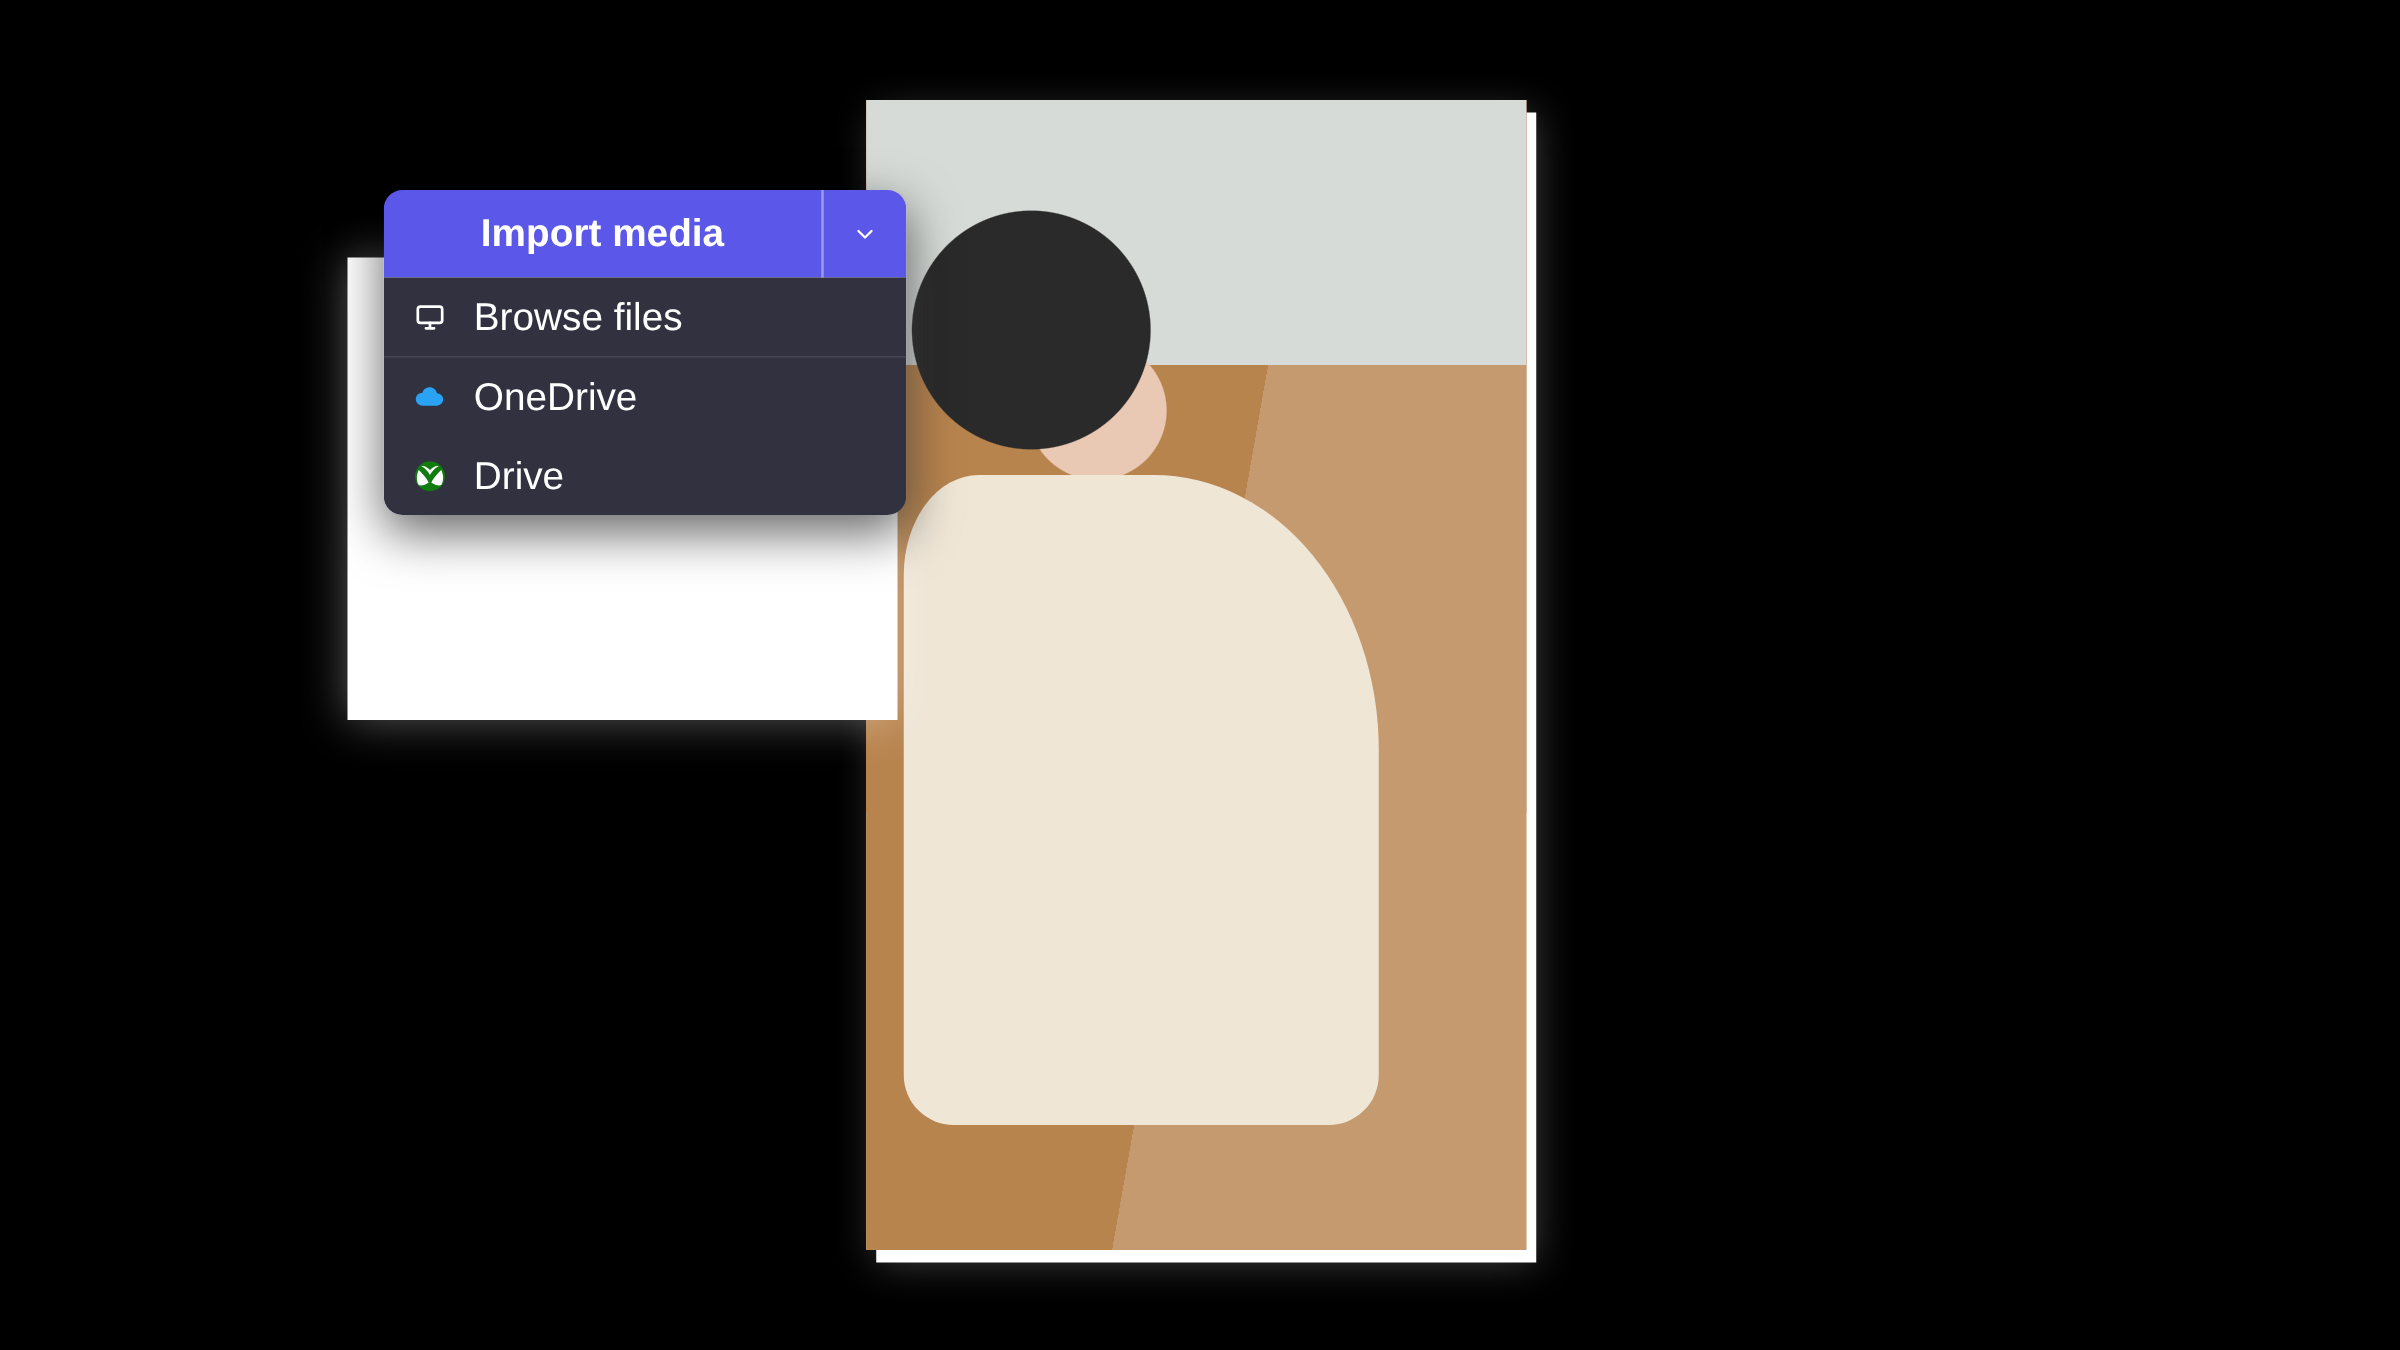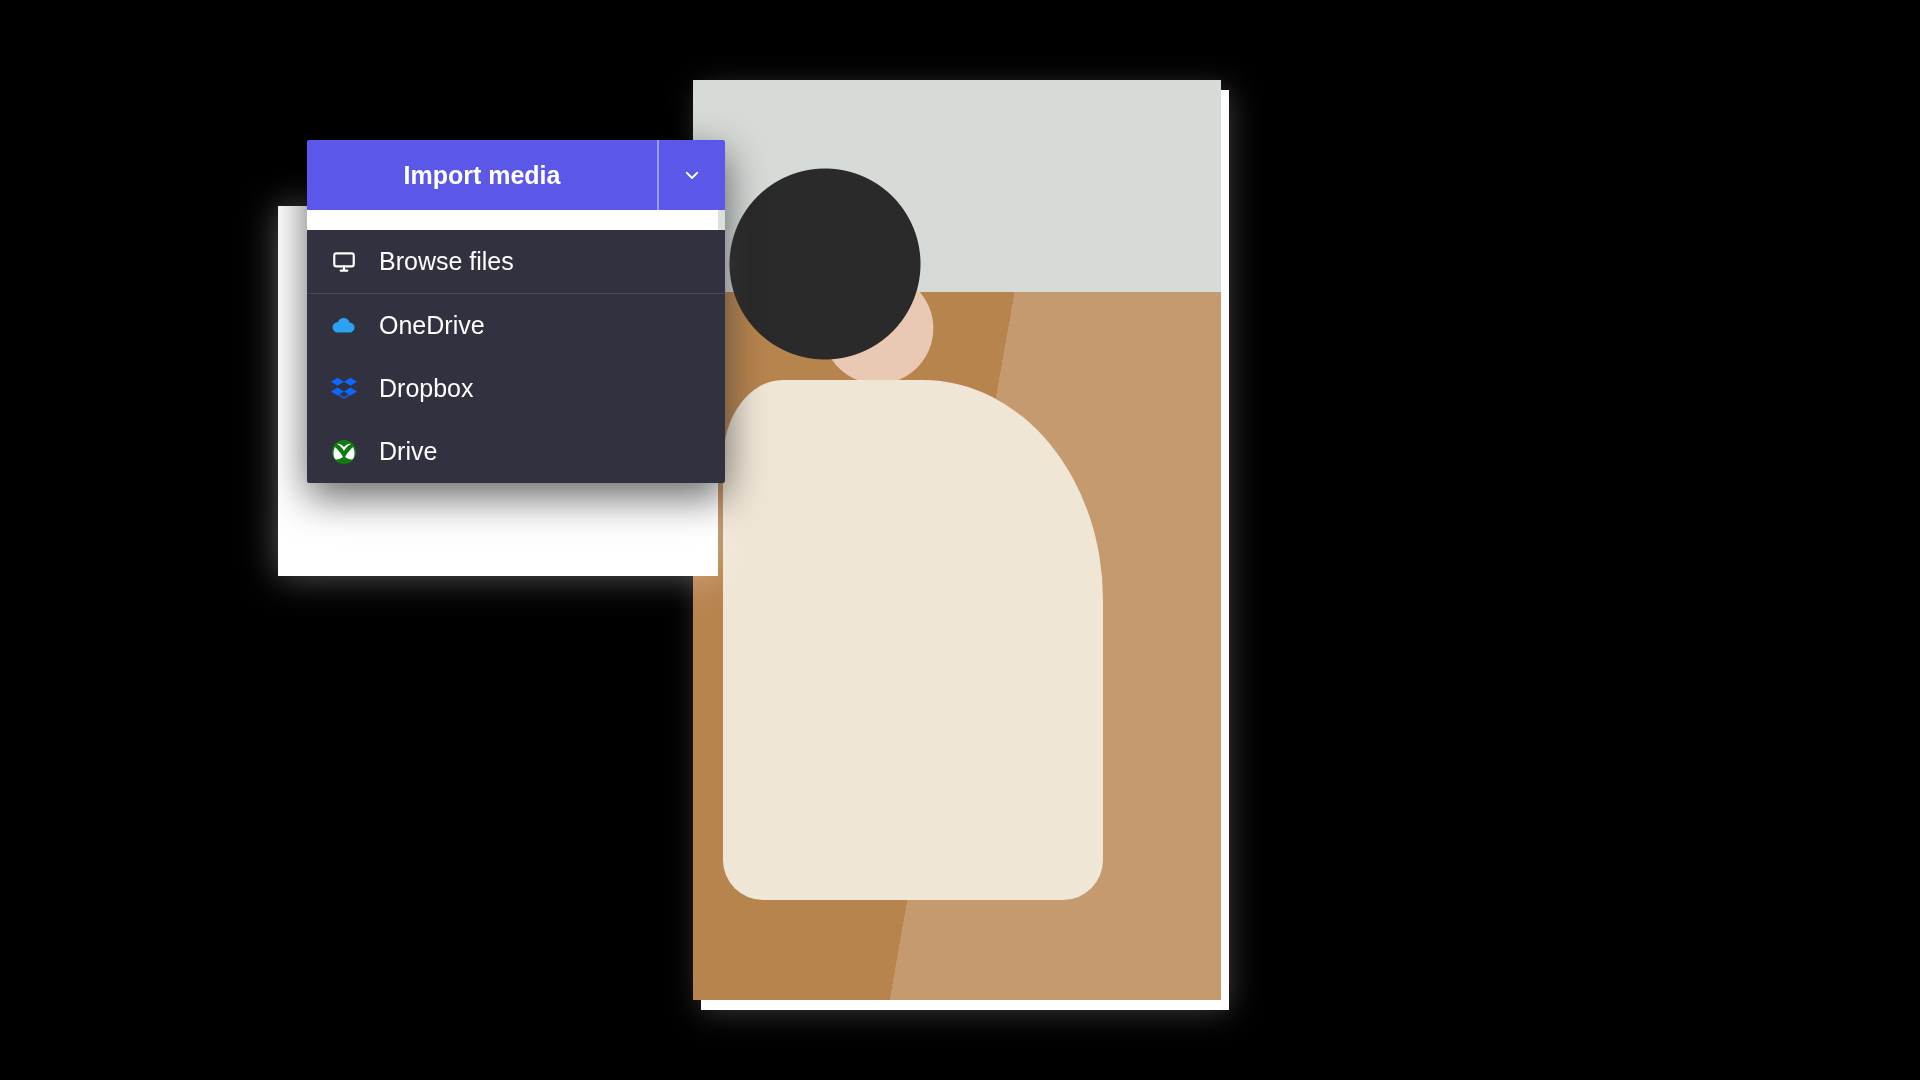--- a/index.html
+++ b/index.html
@@ -52,26 +52,26 @@
     width: 440px;
     height: 370px;
     background: #fff;
     filter: drop-shadow(0 0 18px rgba(255,255,255,.35));
   }
 
   
   .panel {
     position: absolute;
     left: 307px;
-    top: 140px;
+    top: 152px;
     width: 418px;
-    border-radius: 2px;
+    border-radius: 15px;
     overflow: hidden;
     box-shadow: 0 14px 40px rgba(0,0,0,.6);
-    font-size: 25px;
+    font-size: 31px;
     color: #fff;
   }
   .panel-header {
     display: flex;
     height: 70px;
     background: #5b57e8;
   }
   .panel-header .title {
     flex: 1;
     display: flex;
@@ -81,21 +81,20 @@
     border-right: 2px solid rgba(255,255,255,.4);
   }
   .panel-header .chev {
     width: 66px;
     display: flex;
     align-items: center;
     justify-content: center;
   }
   .panel-body {
     background: #32313f;
-    margin-top: 20px;
   }
   .item {
     display: flex;
     align-items: center;
     gap: 22px;
     padding: 0 24px;
     height: 63px;
     cursor: pointer;
   }
   .item.sep {
@@ -145,28 +144,20 @@
       <div class="item">
         <span class="ic">
           <svg width="26" height="18" viewBox="0 0 32 20">
             <path d="M9 18c-4 0-7-2.8-7-6.3C2 8 5 5.3 8.6 5.3c.7-3 3.6-5.3 7-5.3 3.6 0 6.6 2.5 7.2 5.8 3.3.2 6.2 2.7 6.2 6 0 3.4-3 6.2-6.6 6.2H9z" fill="#2aa3f4"></path>
           </svg>
         </span>
         <span>OneDrive</span>
       </div>
 
 
-      <div class="item">
-        <span class="ic">
-          <svg width="26" height="24" viewBox="0 0 32 28">
-            <path fill="#0b69ff" d="M8 0l8 5-8 5-8-5 8-5zm16 0l8 5-8 5-8-5 8-5zM8 12l8 5-8 5-8-5 8-5zm16 0l8 5-8 5-8-5 8-5zM16 24l8-5v2l-8 5-8-5v-2l8 5z"></path>
-          </svg>
-        </span>
-        <span>Dropbox</span>
-      </div>
 
       <div class="item">
         <span class="ic">
           <svg width="24" height="24" viewBox="0 0 24 24">
             <circle cx="12" cy="12" r="12" fill="#107c10"></circle>
             <path d="M5 4c2-1 5 1 7 3 2-2 5-4 7-3-3 1-6 5-7 7-1-2-4-6-7-7zm-2 3c2 2 6 6 8 10-3 2-6 3-8 2-2-3-2-8 0-12zm18 0c2 4 2 9 0 12-2 1-5 0-8-2 2-4 6-8 8-10z" fill="#fff"></path>
           </svg>
         </span>
         <span>Drive</span>
       </div>

